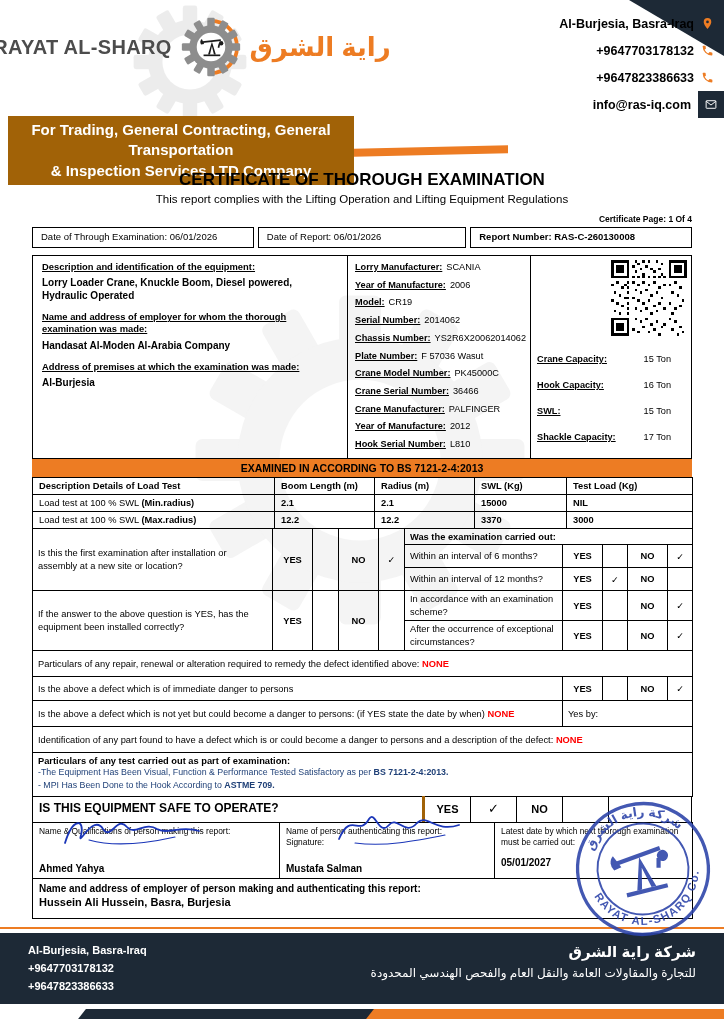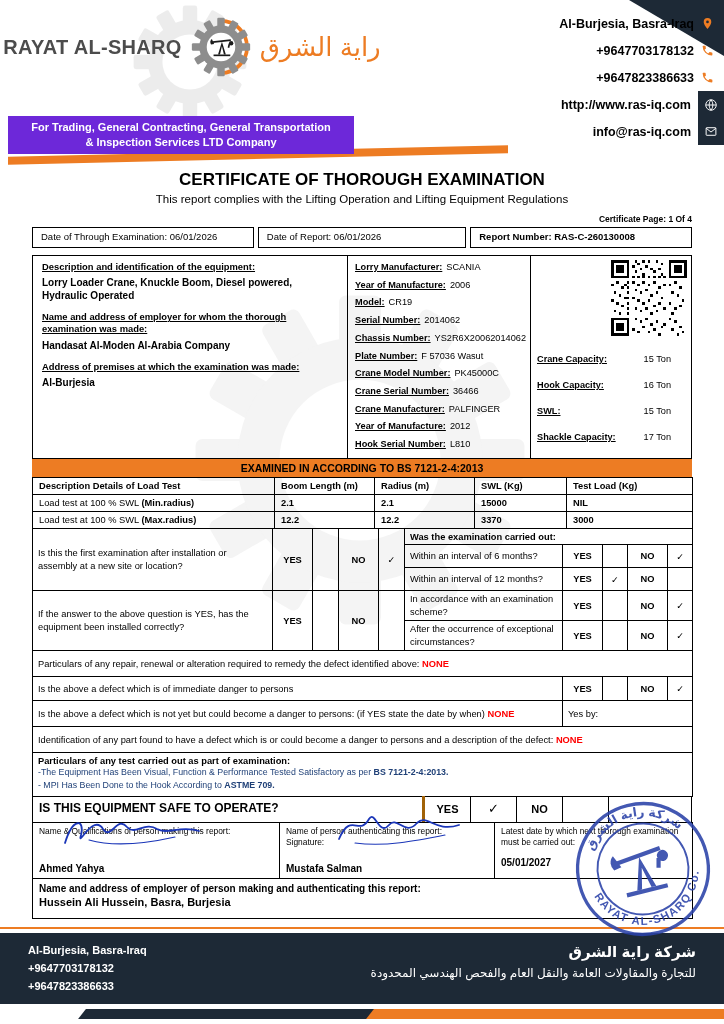--- a/index.html
+++ b/index.html
@@ -10,24 +10,24 @@
         border-top:56px solid #1D2936;border-left:95px solid transparent;z-index:1;}
   .contacts{position:absolute;top:10px;right:0;z-index:2;}
   .contact-row{display:flex;justify-content:flex-end;align-items:center;height:27px;
         font-size:12.5px;font-weight:bold;gap:7px;padding-right:10px;}
   .icon-box{width:26px;height:27px;background:#1D2936;display:flex;align-items:center;
         justify-content:center;margin-right:-10px;}
   .logo{position:absolute;top:16px;left:22px;width:340px;height:100px;z-index:2;}
   .logo-row{position:relative;display:flex;align-items:center;gap:8px;justify-content:center;z-index:2;}
   .logo-bg{position:absolute;top:-14px;left:108px;width:120px;height:120px;opacity:.18;color:#9a9a9a;z-index:1;}
   .company-en{font-size:20px;font-weight:800;color:#4c4c4c;letter-spacing:.3px;white-space:nowrap;}
-  .company-ar{font-size:26px;font-weight:normal;color:#ED7C23;white-space:nowrap;}
+  .company-ar{font-size:26px;font-weight:bold;color:#ED7C23;white-space:nowrap;}
   .logo-gear{width:62px;height:62px;flex:0 0 auto;}
-  .tagline{position:absolute;top:116px;left:8px;width:342px;background:#6d28d9;color:#fff;
-        font-size:11px;font-weight:bold;text-align:center;padding:4px 2px;line-height:1.35;z-index:2;}
+  .tagline{position:absolute;top:116px;left:8px;width:342px;background:#a16207;color:#fff;
+        font-size:15px;font-weight:bold;text-align:center;padding:4px 2px;line-height:1.35;z-index:2;}
   .header-ribbon{position:absolute;top:151px;left:8px;width:500px;height:8px;background:#ED7C23;
         transform:skewY(-1.3deg);z-index:1;}
   
   .watermark{position:absolute;top:285px;left:185px;width:350px;height:350px;opacity:.055;color:#444;z-index:0;}
   
   .content{position:absolute;left:32px;top:160px;width:660px;z-index:2;}
   .doc-title{font-size:17px;font-weight:bold;text-align:center;margin:10px 0 3px;}
   .doc-subtitle{font-size:11.5px;text-align:center;margin:0 0 9px;}
   .cert-page{text-align:right;font-size:8.5px;font-weight:bold;margin-bottom:3px;}
   .meta-row{display:flex;gap:4px;}
@@ -167,31 +167,20 @@
       <span>+9647703178132</span>
       <svg width="13" height="13" viewBox="0 0 24 24">
         <path fill="#ED7C23" d="M6.6 10.8a15.1 15.1 0 0 0 6.6 6.6l2.2-2.2a1 1 0 0 1 1-.25 11.4 11.4 0 0 0 3.6.57 1 1 0 0 1 1 1V20a1 1 0 0 1-1 1A17 17 0 0 1 3 4a1 1 0 0 1 1-1h3.5a1 1 0 0 1 1 1 11.4 11.4 0 0 0 .57 3.6 1 1 0 0 1-.25 1z"></path>
         </svg>
     </div>
     <div class="contact-row">
       <span>+9647823386633</span>
       <svg width="13" height="13" viewBox="0 0 24 24">
         <path fill="#ED7C23" d="M6.6 10.8a15.1 15.1 0 0 0 6.6 6.6l2.2-2.2a1 1 0 0 1 1-.25 11.4 11.4 0 0 0 3.6.57 1 1 0 0 1 1 1V20a1 1 0 0 1-1 1A17 17 0 0 1 3 4a1 1 0 0 1 1-1h3.5a1 1 0 0 1 1 1 11.4 11.4 0 0 0 .57 3.6 1 1 0 0 1-.25 1z"></path>
         </svg>
-    </div>
-    <div class="contact-row">
-      <span>http://www.ras-iq.com</span>
-      <span class="icon-box">
-        <svg width="14" height="14" viewBox="0 0 24 24">
-            <g stroke="#fff" fill="none" stroke-width="1.6">
-        <circle cx="12" cy="12" r="9"></circle>
-              <path d="M3 12h18M12 3a14 14 0 0 1 0 18M12 3a14 14 0 0 0 0 18"></path>
-            </g>
-          </svg>
-      </span>
     </div>
     <div class="contact-row">
       <span>info@ras-iq.com</span>
       <span class="icon-box">
         <svg width="14" height="13" viewBox="0 0 24 24">
             <g stroke="#fff" fill="none" stroke-width="1.8">
         <rect x="3" y="5" width="18" height="14" rx="1"></rect>
               <path d="M3 6l9 7 9-7"></path>
             </g>
           </svg>

